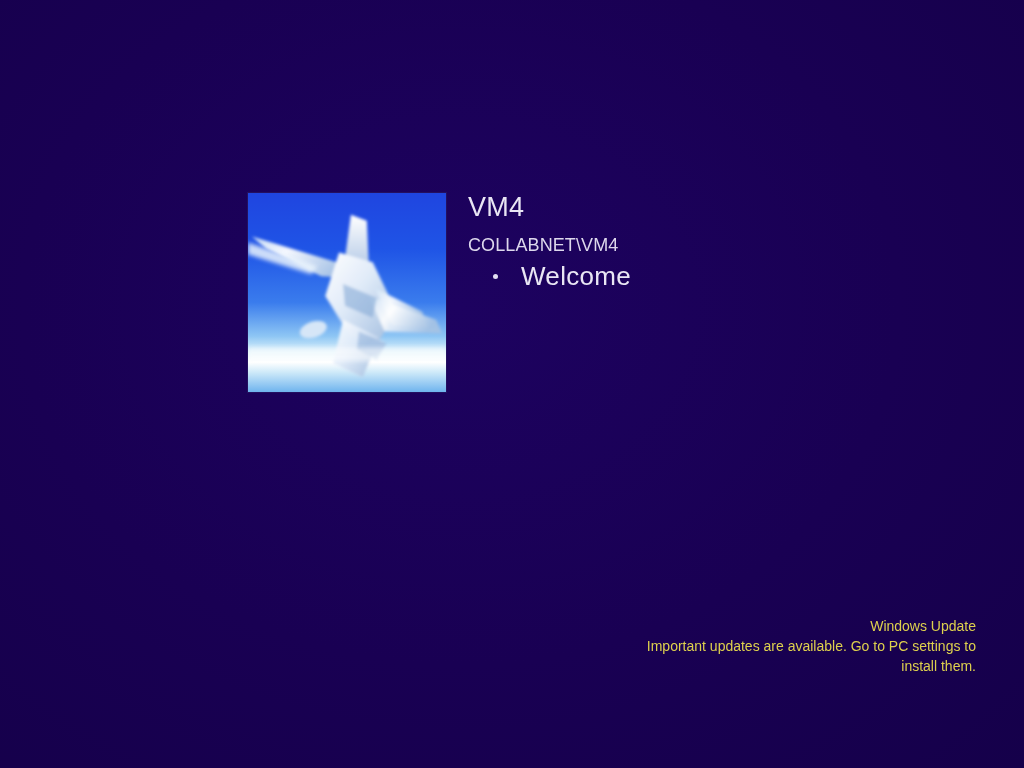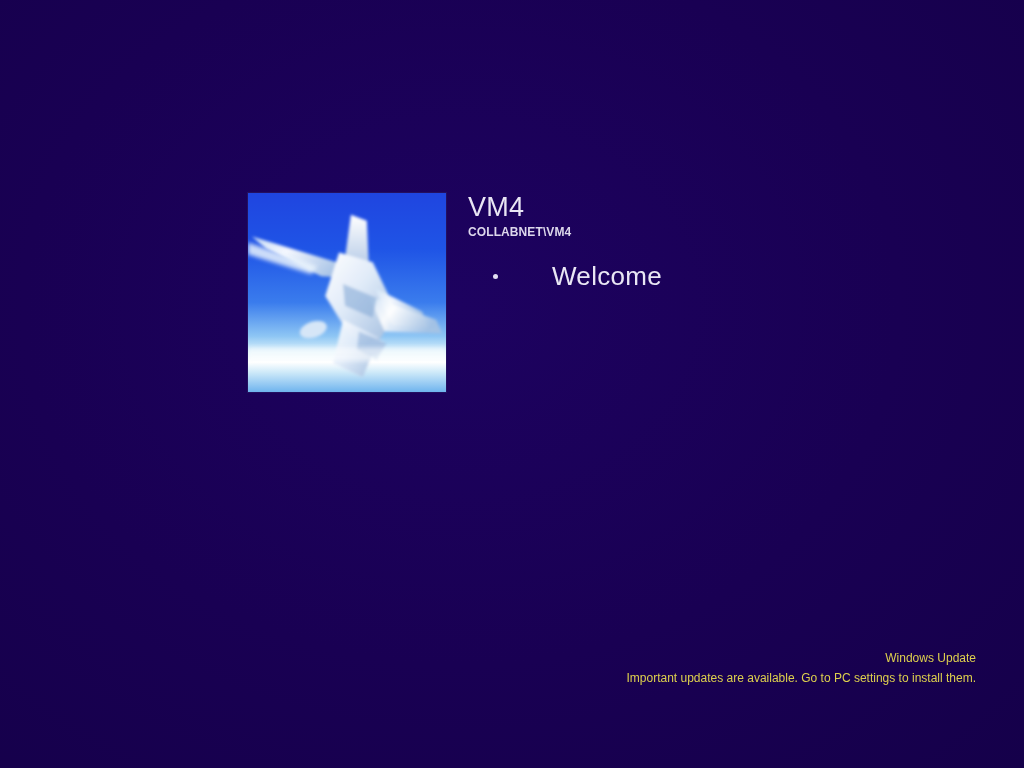--- a/index.html
+++ b/index.html
@@ -54,36 +54,35 @@
   .account-name {
     color: #e9e6f4;
     font-size: 27px;
     line-height: 30px;
     font-weight: 300;
     letter-spacing: 0.2px;
     white-space: nowrap;
   }
   .account-domain {
     color: #ddd8ec;
-    font-size: 12px;
+    font-size: 18px;
     line-height: 19px;
-    font-weight: 700;
+    font-weight: 400;
     letter-spacing: 0.1px;
-    margin-top: 1px;
+    margin-top: 14px;
     white-space: nowrap;
   }
 
   
   .status-row {
     position: absolute;
     left: 493px;
     top: 261px;
     display: flex;
     align-items: center;
-    gap: 31px;
   }
   .status-bullet {
     width: 5px;
     height: 5px;
     border-radius: 50%;
     background: #e3dff2;
     flex: none;
   }
   .status-text {
     margin-left: 23px;
@@ -92,25 +91,25 @@
     line-height: 30px;
     font-weight: 300;
     letter-spacing: 0.3px;
     white-space: nowrap;
   }
 
   
   .update-notice {
     position: absolute;
     right: 48px;
-    bottom: 80px;
+    bottom: 92px;
     width: 360px;
     text-align: right;
     color: #ded04d;
-    font-size: 12px;
+    font-size: 14px;
     line-height: 20px;
     font-weight: 400;
   }
   .update-title { display: block; }
   .update-body  { display: block; }
 </style>
 </head>
 <body>
 
 <div id="welcome-screen">

